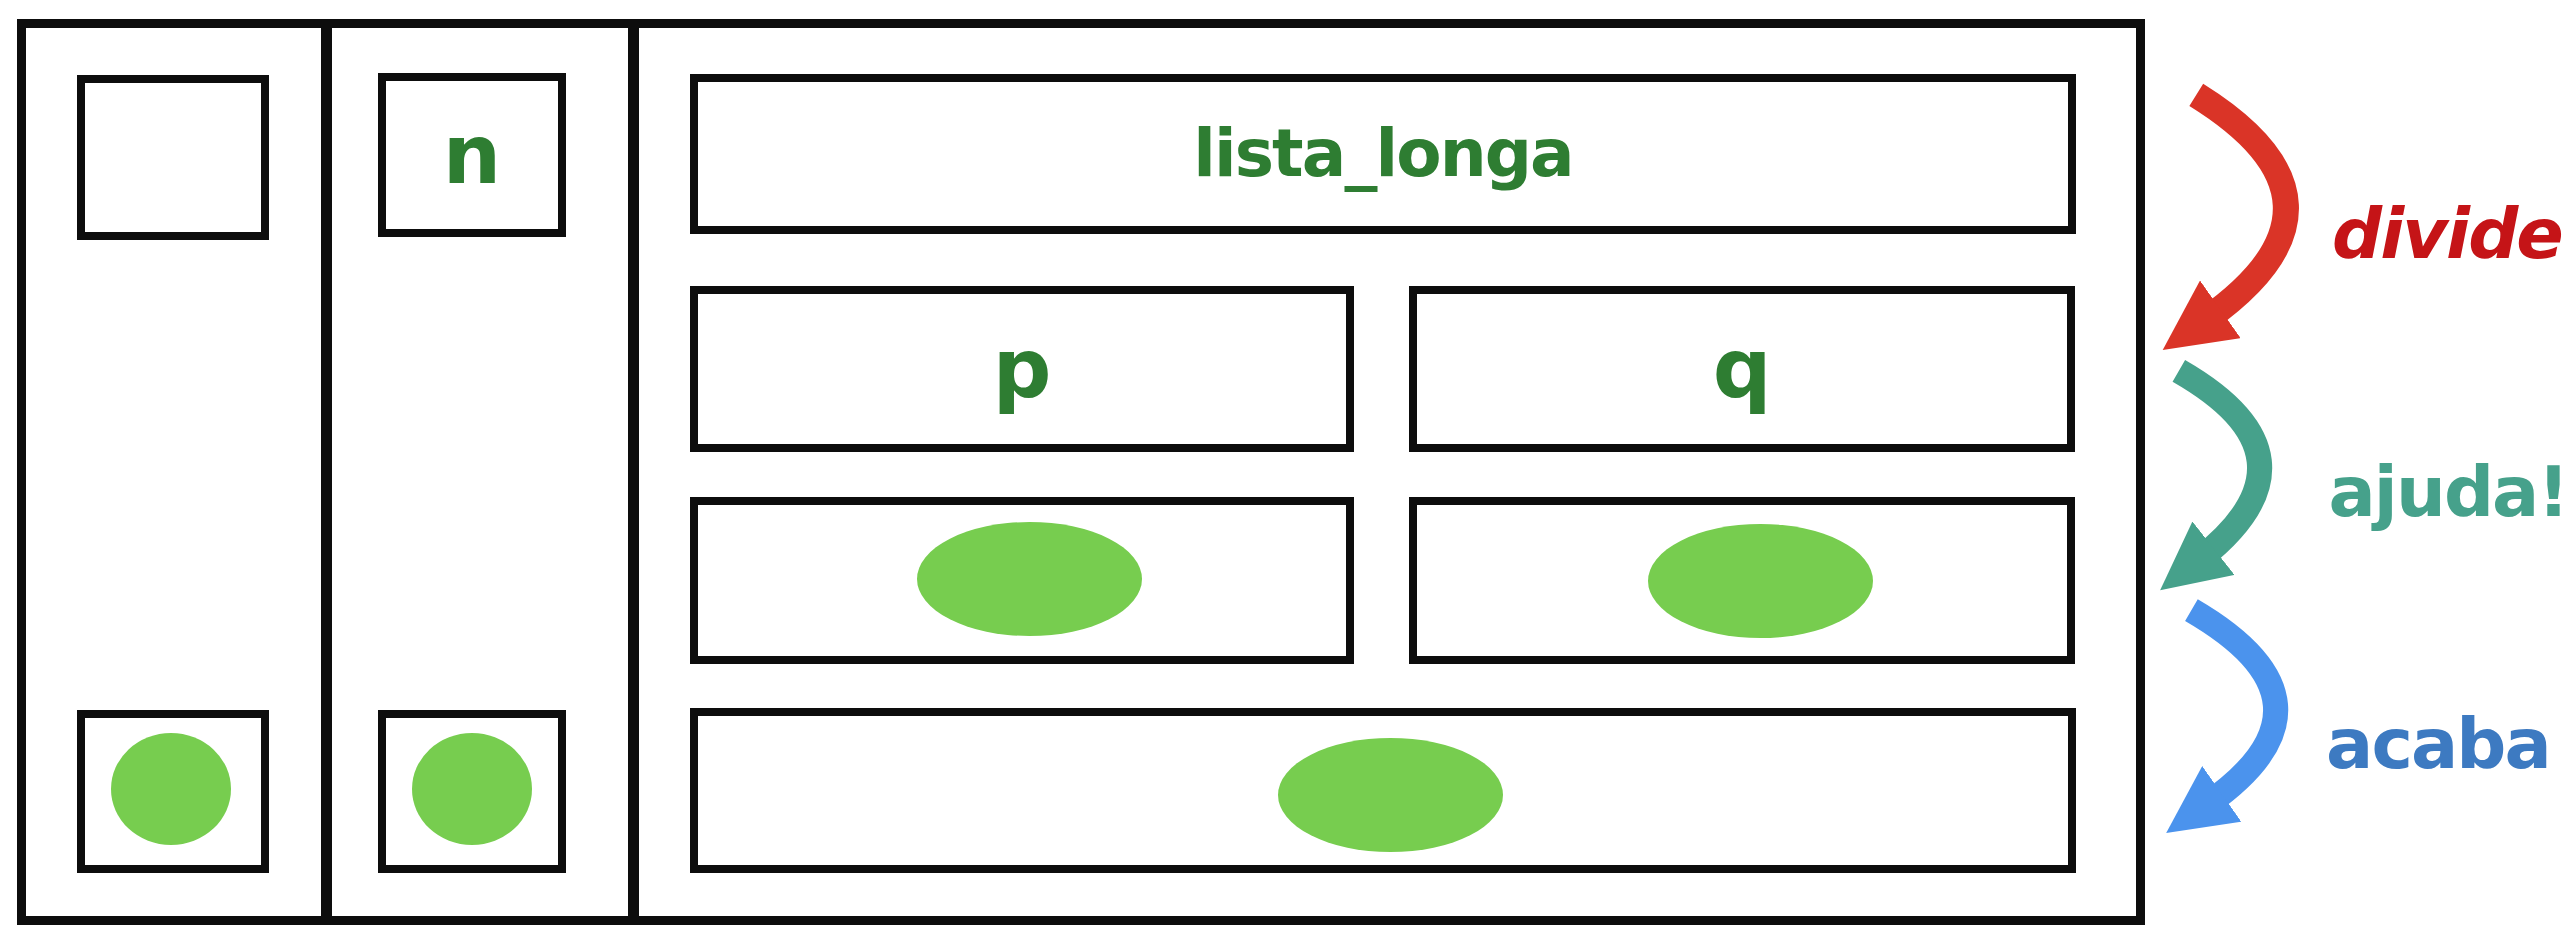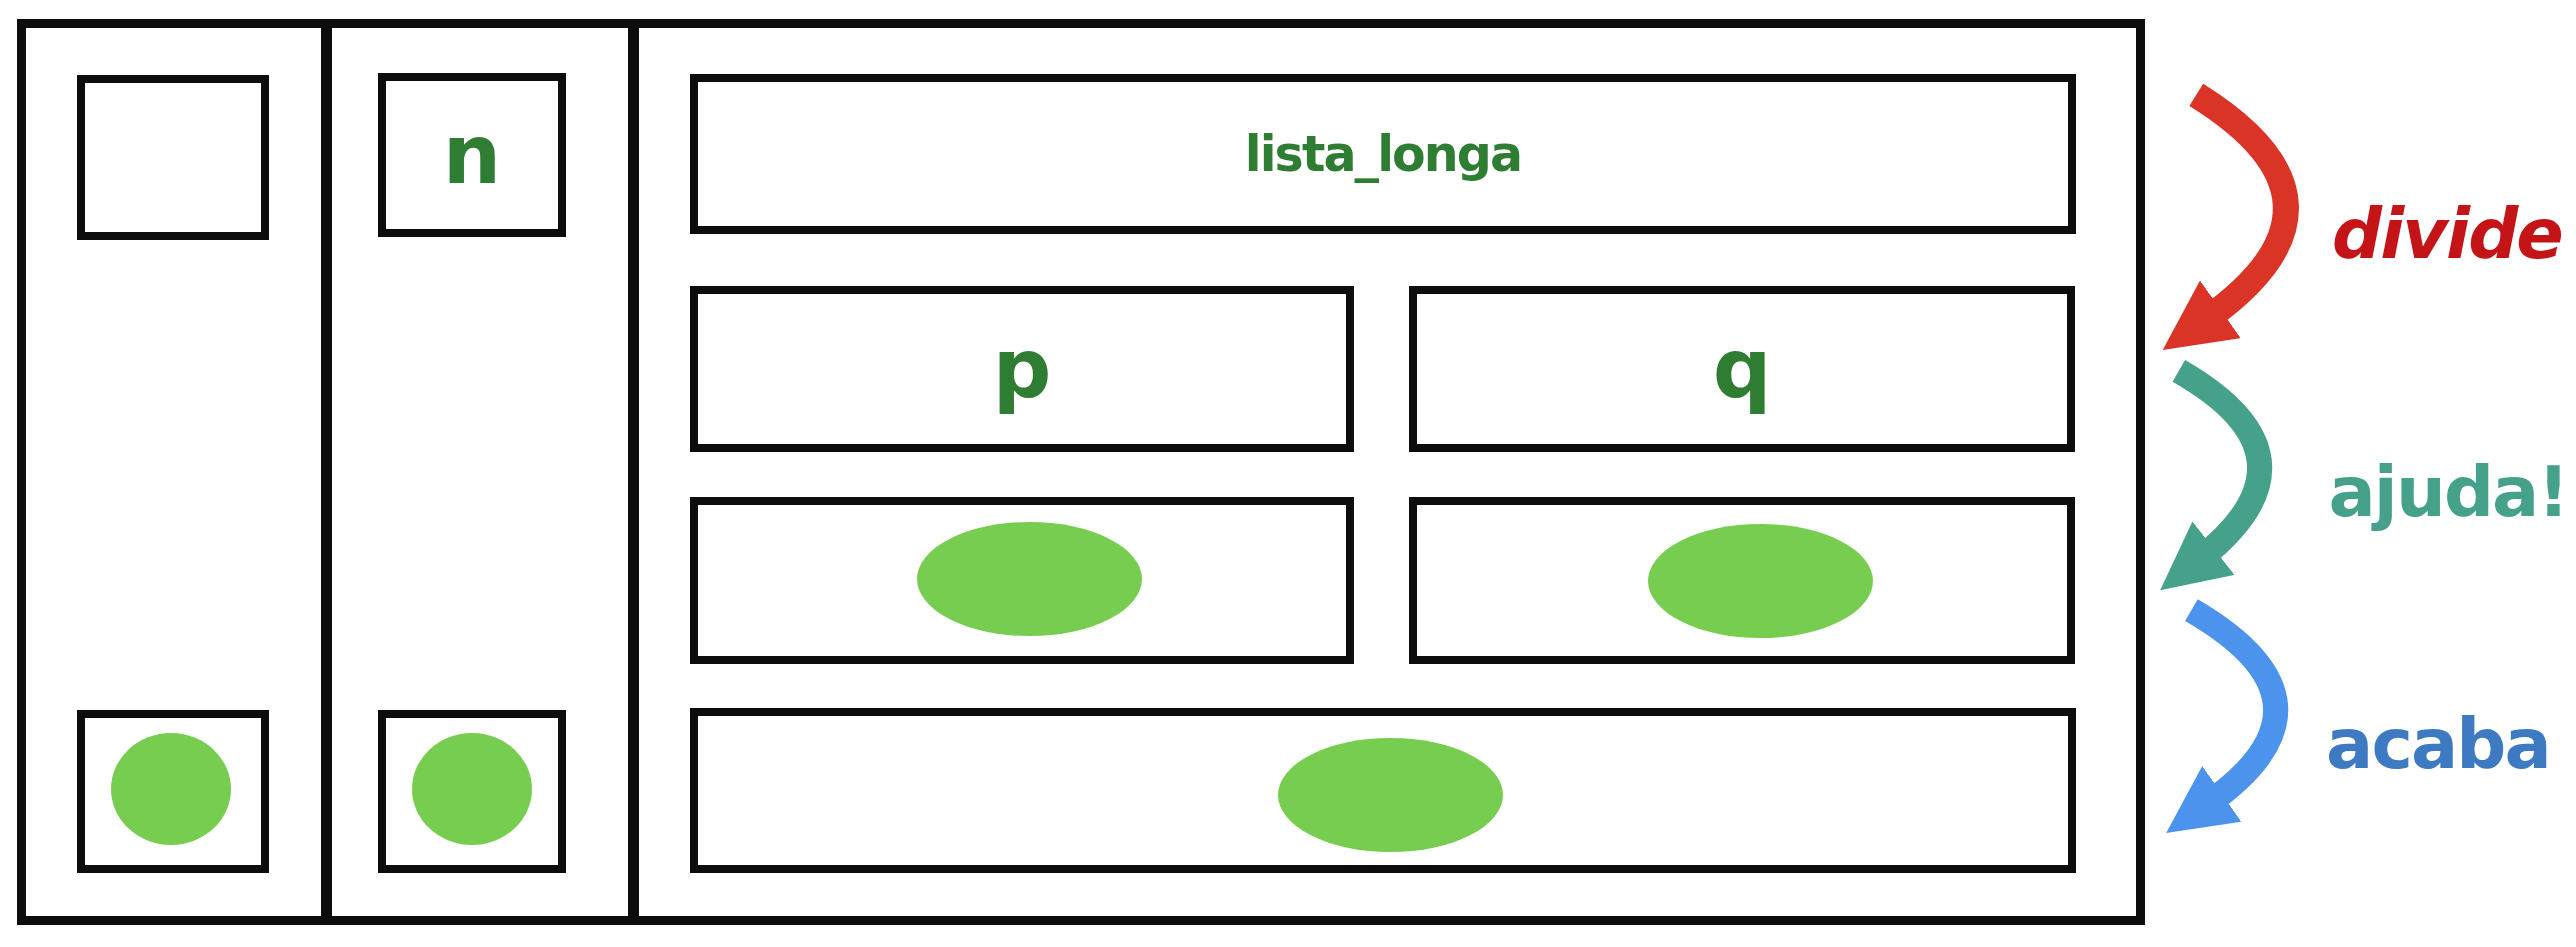--- a/index.html
+++ b/index.html
@@ -27,21 +27,21 @@
   .b-p        { left:690px; top:286px; width:664px;  height:166px; }
   .b-q        { left:1409px;top:286px; width:666px;  height:166px; }
   .b-ell-l    { left:690px; top:497px; width:664px;  height:167px; }
   .b-ell-r    { left:1409px;top:497px; width:666px;  height:167px; }
   .b-bottom   { left:690px; top:708px; width:1386px; height:165px; }
 
   .green-label {
     color:#2e7d32; font-weight:bold; font-size:82px; line-height:1;
     user-select:none;
   }
-  .lista-label { font-size:49px; letter-spacing:-1.9px; }
+  .lista-label { font-size:66px; letter-spacing:-1.9px; }
 
   .blob { position:absolute; background:#77cd4f; border-radius:50%; }
   .blob-c1 { left:26px;  top:14.5px; width:120px; height:112px; }
   .blob-c2 { left:26px;  top:14.5px; width:120px; height:112px; }
   .blob-l  { left:219px; top:17.4px; width:225px; height:114px; }
   .blob-r  { left:231px; top:19.4px; width:225px; height:114px; }
   .blob-b  { left:580px; top:22px; width:225px; height:114px; }
 
   .arrows { position:absolute; left:0; top:0; width:2576px; height:947px; pointer-events:none; }
 

